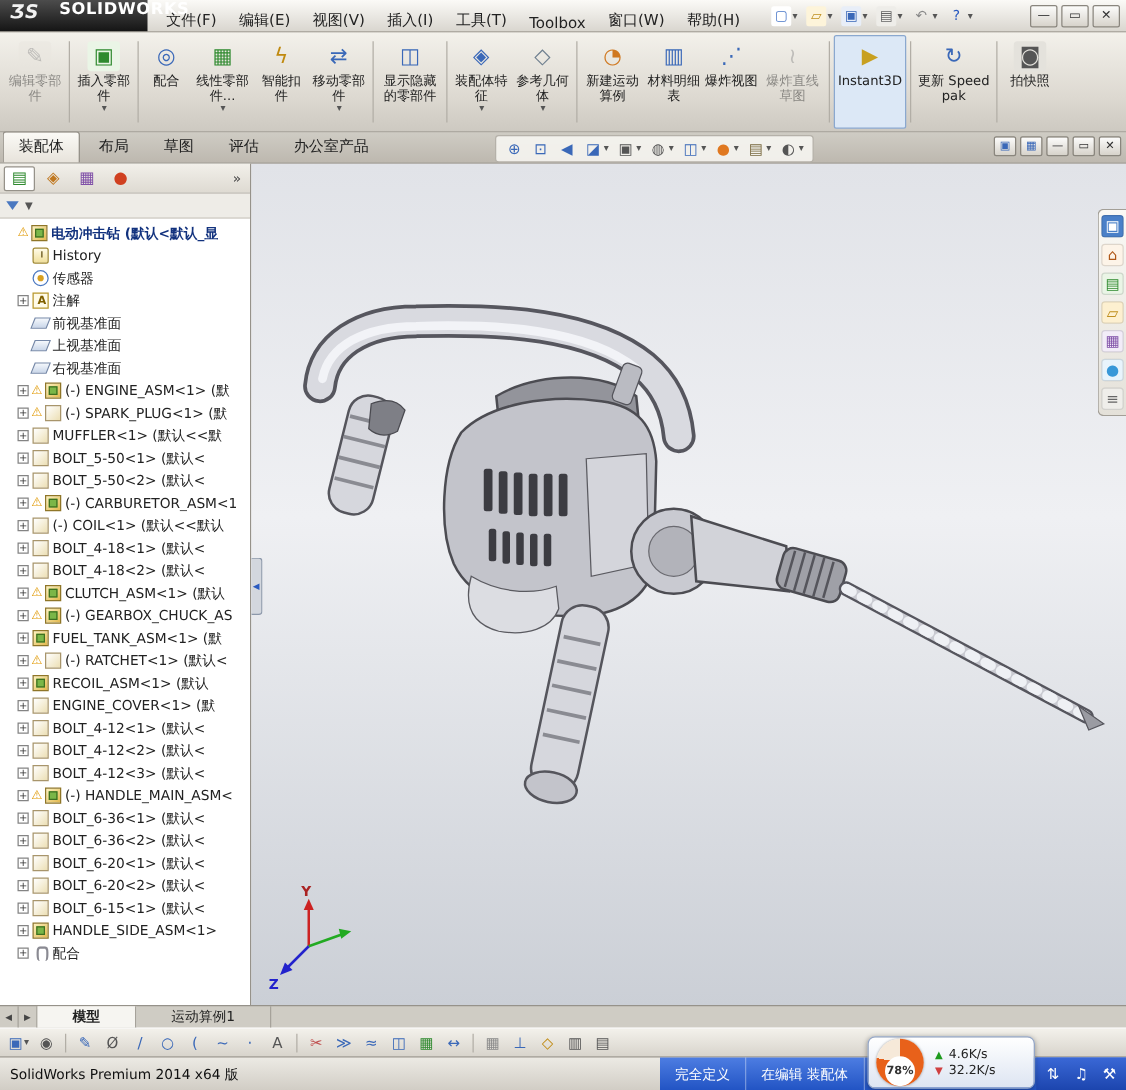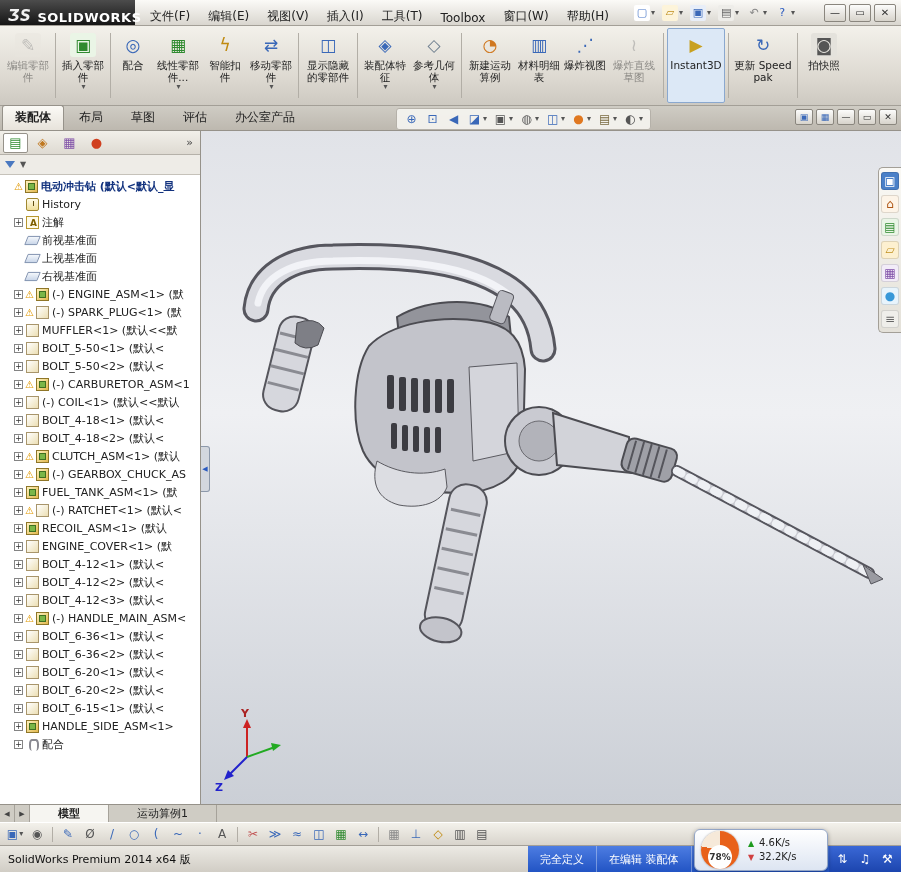--- a/index.html
+++ b/index.html
@@ -1,21 +1,21 @@
 <!DOCTYPE html>
 <html><head>
 <meta charset="utf-8">
 <style>
 *{margin:0;padding:0;box-sizing:border-box;font-family:"DejaVu Sans","Liberation Sans",sans-serif}
 html,body{width:901px;height:872px;overflow:hidden}
 #app{position:relative;width:901px;height:872px;background:#d4d0c8;font-size:12px;color:#222}
 
 
 .titlebar{height:26px;display:flex;align-items:stretch;background:linear-gradient(#fbfaf7,#d9d6cf);border-bottom:1px solid #a39f97}
-.logo{width:135px;background:linear-gradient(#4c4c4c,#151515);color:#fff;display:flex;align-items:flex-end;gap:6px;padding-left:8px;font-weight:bold;font-size:13px;letter-spacing:.5px}
+.logo{width:118px;background:linear-gradient(#4c4c4c,#151515);color:#fff;display:flex;align-items:flex-start;gap:16px;padding-left:8px;font-weight:bold;font-size:13px;letter-spacing:.5px}
 .logo .mark{color:#f2f2f2;font-style:italic;font-size:15px}
 .menubar{display:flex;align-items:flex-end;margin-left:6px}
 .menu-item{padding:0 9px;display:flex;align-items:center;cursor:default;white-space:nowrap}
 .qat{display:flex;align-items:center;gap:3px;margin-left:14px}
 .qbtn{display:flex;align-items:center;height:20px;padding:0 2px;border-radius:2px}
 .qicon{width:16px;height:16px;font-size:11px;display:flex;align-items:center;justify-content:center;border-radius:2px}
 .dd{font-size:8px;color:#555;margin-left:1px;line-height:8px}
 .winctl{margin-left:auto;display:flex;align-items:center;gap:3px;padding-right:5px}
 .wbtn{width:22px;height:18px;border:1px solid #8a867e;background:linear-gradient(#fcfcfb,#d7d3cb);display:flex;align-items:center;justify-content:center;font-size:10px;border-radius:2px;color:#333}
 .wbtn.small{width:18px;height:16px;font-size:9px}
@@ -25,21 +25,21 @@
 .rbtn{width:48px;display:flex;flex-direction:column;align-items:center;padding-top:4px;border:1px solid transparent;border-radius:2px;text-align:center}
 .rbtn.disabled{opacity:.45}
 .rbtn.pressed{background:#dce8f6;border-color:#8aa8cf}
 .ricon{width:26px;height:24px;font-size:17px;line-height:24px;display:flex;align-items:center;justify-content:center;border-radius:3px}
 .rlabel{font-size:10.5px;line-height:12px;margin-top:2px;word-break:break-all}
 .rsep{width:1px;background:#b2aea6;margin:5px 2px;flex:none}
 
 
 .tabrow{height:25px;background:linear-gradient(#cfccc4,#bdb8af);display:flex;align-items:flex-end;position:relative;border-bottom:1px solid #96928a}
 .dtab{padding:3px 12px 4px;border:1px solid transparent;border-bottom:none;border-radius:3px 3px 0 0;margin-left:2px;white-space:nowrap}
-.dtab.active{background:linear-gradient(#fbfaf6,#e7e3db);border-color:#96928a;font-weight:bold}
+.dtab.active{background:linear-gradient(#fbfaf6,#e7e3db);border-color:#96928a;font-weight:normal}
 .headsup{position:absolute;left:396px;top:2px;display:flex;align-items:center;gap:2px;background:rgba(246,245,241,.9);border:1px solid #b5b1a9;border-radius:3px;padding:1px 5px}
 .hbtn{display:flex;align-items:center;height:18px;padding:0 2px;border-radius:2px}
 .hicon{width:15px;height:15px;font-size:12px;display:flex;align-items:center;justify-content:center}
 .docctl{position:absolute;right:4px;top:3px;display:flex;gap:3px;align-items:center}
 
 
 .main{display:flex;height:673px;position:relative}
 .leftpanel{width:201px;background:#f4f3ef;border-right:1px solid #96928a;display:flex;flex-direction:column;flex:none}
 .ptabs{height:24px;display:flex;align-items:center;background:linear-gradient(#f2f0ea,#dedad2);border-bottom:1px solid #b5b1a9;padding:0 3px;gap:2px}
 .ptab{width:25px;height:20px;display:flex;align-items:center;justify-content:center;border:1px solid transparent;border-radius:2px;font-size:13px}
@@ -315,20 +315,25 @@
           <div class="trow rootrow">
             <span class="texp nox"></span>
             <span class="twarn">⚠</span>
             <span class="ti root"></span>
             <span class="tlabel">电动冲击钻 (默认&lt;默认_显</span>
           </div>
           <div class="trow">
             <span class="texp nox"></span>
             <span class="ti history"></span>
             <span class="tlabel">History</span>
+          </div>
+          <div class="trow">
+            <span class="texp nox"></span>
+            <span class="ti sensors"></span>
+            <span class="tlabel">传感器</span>
           </div>
           <div class="trow">
             <span class="texp">+</span>
             <span class="ti annotations"></span>
             <span class="tlabel">注解</span>
           </div>
           <div class="trow">
             <span class="texp nox"></span>
             <span class="ti plane"></span>
             <span class="tlabel">前视基准面</span>

